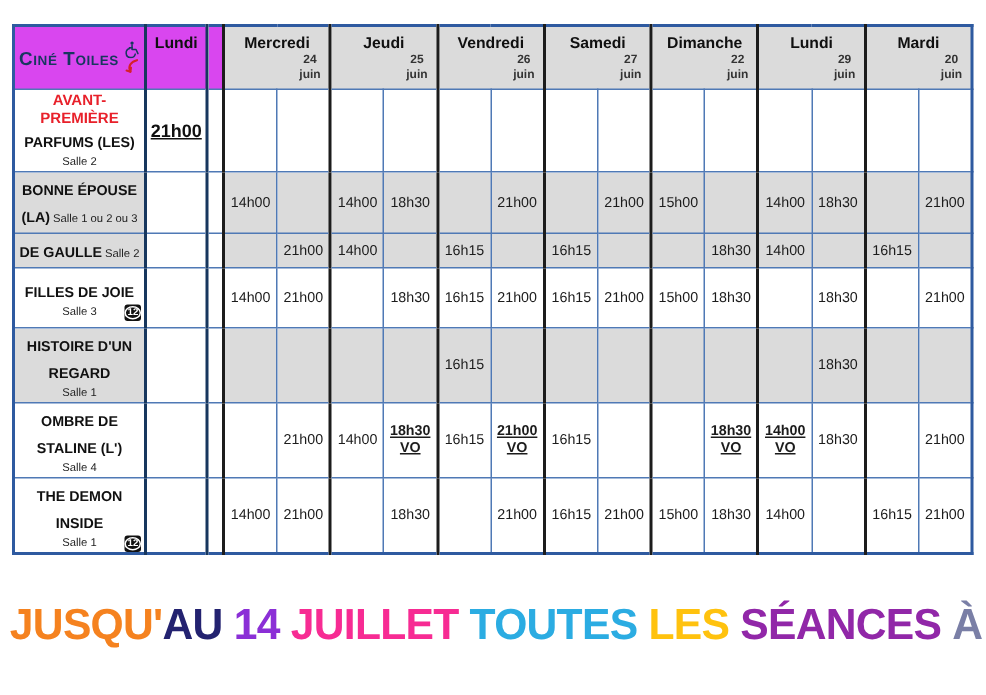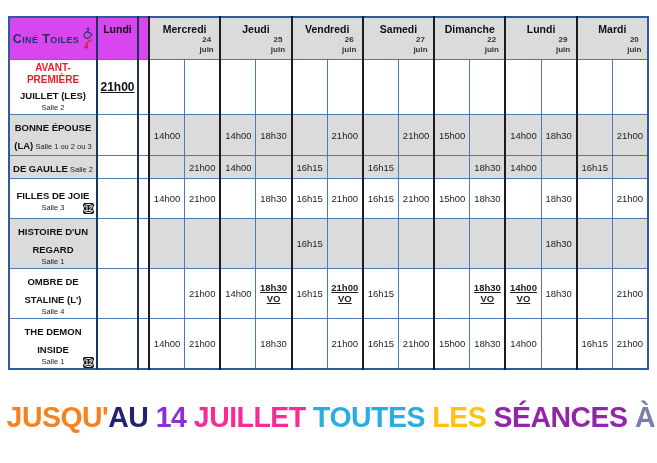--- a/index.html
+++ b/index.html
@@ -136,21 +136,21 @@
         </th>
         <th colspan="2" class="day-start">
           <div class="day-name">Mardi</div>
           <div class="day-date">20 juin</div>
         </th>
       </tr>
     </thead>
     <tbody>
         <tr style="height: 51px;">
           <td class="title-cell">
-            <div class="inner"><div class="pre-title">AVANT-PREMIÈRE</div><span class="film-title">JUILLET (LES)</span><span class="salle salle-block">Salle 2</span></div>
+            <div class="inner"><div class="pre-title">AVANT-PREMIÈRE</div><span class="film-title">PARFUMS (LES)</span><span class="salle salle-block">Salle 2</span></div>
           </td>
           <td class="l22-col time-cell"><span class="l22-special">21h00</span></td>
           <td class="spacer-col"></td>
           <td class="time-cell day-start"></td>
           <td class="time-cell"></td>
           <td class="time-cell day-start"></td>
           <td class="time-cell"></td>
           <td class="time-cell day-start"></td>
           <td class="time-cell"></td>
           <td class="time-cell day-start"></td>

